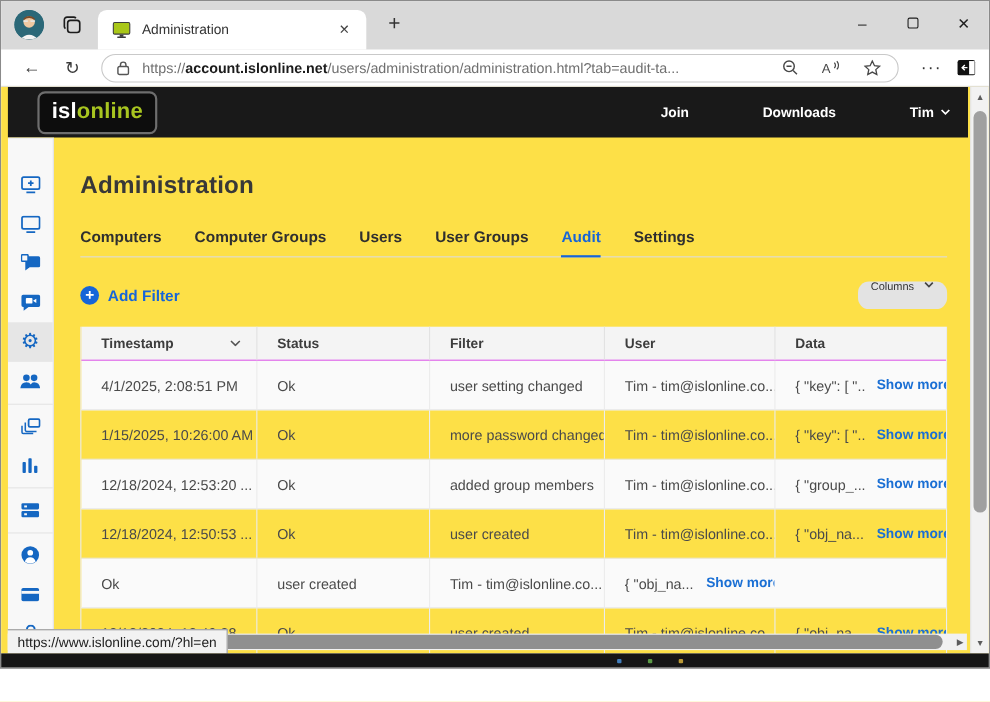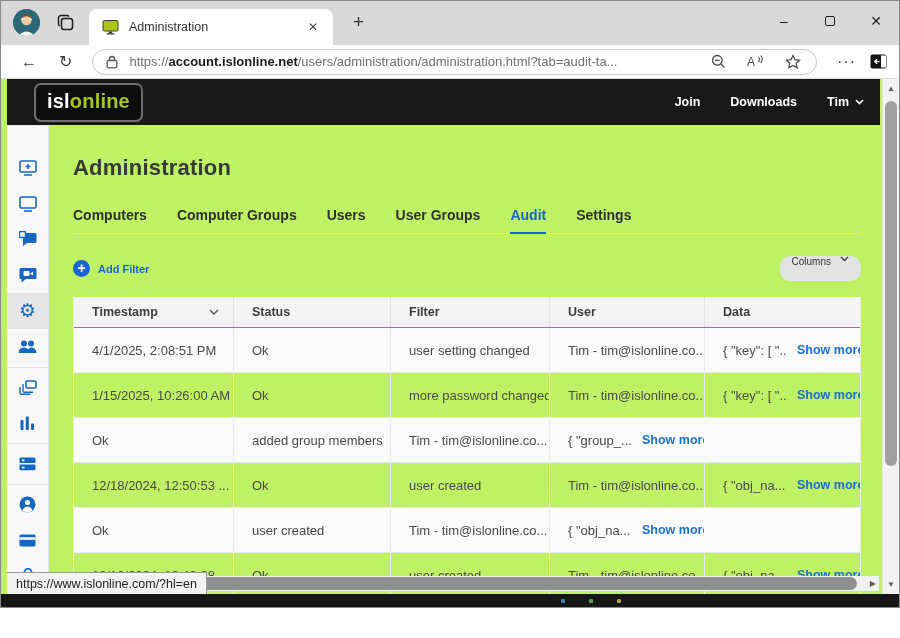--- a/index.html
+++ b/index.html
@@ -21,49 +21,49 @@
   
   .toolbar { height:34px; background:#fff; border-bottom:1px solid #dcdcdc; display:flex; align-items:center; padding:0 12px; gap:6px; flex:0 0 auto; }
   .navbtn { font-size:16px; color:#3c3c3c; padding:0 8px; cursor:pointer; }
   .addressbar { flex:1; height:26px; border:1px solid #c9c9c9; border-radius:14px; display:flex; align-items:center; padding:0 10px 0 13px; gap:11px; margin:0 6px; }
   .url { flex:1; font-size:13px; color:#6f6f6f; white-space:nowrap; overflow:hidden; }
   .url b { color:#1b1b1b; font-weight:700; }
   .pill-icon { color:#474747; display:flex; align-items:center; padding:0 5px; cursor:pointer; }
   .dots { font-size:16px; color:#333; letter-spacing:1px; padding:0 8px; cursor:pointer; }
 
   
-  .page { flex:1 1 auto; position:relative; background:#bef264; min-height:0; }
+  .page { flex:1 1 auto; position:relative; background:#fde047; min-height:0; }
   .page-inner { position:absolute; left:6px; right:19px; top:0; bottom:0; display:flex; flex-direction:column; overflow:hidden; }
 
   .topbar { height:46px; background:#191919; display:flex; align-items:center; flex:0 0 auto; }
   .logo-box { margin-left:27px; background:#0d0d0d; border:2px solid #6e6e6e; border-radius:7px; padding:5px 11px 7px 11px; font-size:20px; font-weight:700; letter-spacing:.2px; cursor:pointer; }
   .logo-box .isl { color:#fff; } .logo-box .onl { color:#a8c520; }
   .topnav { margin-left:auto; display:flex; align-items:center; gap:30px; margin-right:16px; }
-  .topnav .navlink { color:#fff; font-size:12.5px; font-weight:700; cursor:pointer; display:flex; align-items:center; gap:6px; }
+  .topnav .navlink { color:#fff; font-size:12.5px; font-weight:700; cursor:pointer; display:flex; align-items:center; gap:6px;margin-left:37px; }
 
   .page-body { flex:1; display:flex; min-height:0; overflow:hidden; }
 
   
   .sidebar { width:42px; background:#f8f8f8; border-right:1px solid #e3e3e3; border-top:1px solid #e8e8e8; padding-top:24px; display:flex; flex-direction:column; align-items:stretch; flex:0 0 auto; }
   .side-item { height:38px; display:flex; align-items:center; justify-content:center; color:#1567c2; cursor:pointer; }
   .side-item.selected { background:#e6e6e6; }
   .side-div { height:1px; background:#e4e4e4; margin:2px 0; }
   .gear-glyph { font-size:19px; line-height:1; color:#1567c2; }
 
   
   .main { flex:1; padding:30px 0 0 24px; min-width:0; position:relative; }
   .page-title { font-size:22px; font-weight:700; color:#383838; letter-spacing:.2px; }
   .tabs { margin-top:26px; width:788px; display:flex; gap:30px; border-bottom:1px solid #dcdcdc; }
   .ptab { font-size:14px; font-weight:700; color:#2f2f2f; padding-bottom:9px; cursor:pointer; }
   .ptab.active { color:#1665d8; border-bottom:2px solid #1665d8; margin-bottom:-1px; }
 
   .filter-row { margin-top:22px; width:788px; display:flex; align-items:center; }
   .add-filter { display:flex; align-items:center; gap:8px; cursor:pointer; }
   .plus-circle { width:17px; height:17px; border-radius:50%; background:#1665d8; color:#fff; font-size:14px; font-weight:700; display:flex; align-items:center; justify-content:center; line-height:1; padding-bottom:1px; }
-  .add-filter-label { font-size:11px; font-weight:700; color:#1665d8; }
+  .add-filter-label { font-size:14px; font-weight:700; color:#1665d8; }
   .columns-btn { margin-left:auto; height:25px; background:#e3e3e3; border:none; border-radius:10px; padding:0 12px; font-size:10px; color:#333; display:flex; gap:9px; cursor:pointer; font-family:inherit; }
 
   
   .audit-table { margin-top:16px; width:788px; border-left:1px solid #ececec; border-right:1px solid #ececec; }
   .t-head, .t-row { display:grid; grid-template-columns:159px 157px 159px 155px 1fr; }
   .t-head { background:#f4f4f4; height:31px; border-bottom:1px solid #d946ef; }
   .t-head .cell { font-size:12.5px; font-weight:700; color:#3d3d3d; display:flex; align-items:center; padding-left:18px; }
   .t-head .cell + .cell { border-left:1px solid #e2e2e2; }
   .th-sort { display:flex; align-items:center; justify-content:space-between; padding-right:14px; }
   .t-row { height:45px; border-bottom:1px solid #e8e8e8; }
@@ -332,20 +332,21 @@
               <div class="cell">1/15/2025, 10:26:00 AM</div>
               <div class="cell">Ok</div>
               <div class="cell">more password changed</div>
               <div class="cell">Tim - tim@islonline.co...</div>
               <div class="cell cell-data">
                   <span class="json-snippet">{ "key": [ "...</span>
                   <span class="show-more">Show more</span>
                 </div>
             </div>
             <div class="t-row">
+              <div class="cell">12/18/2024, 12:53:20 ...</div>
               <div class="cell">Ok</div>
               <div class="cell">added group members</div>
               <div class="cell">Tim - tim@islonline.co...</div>
               <div class="cell cell-data">
                   <span class="json-snippet">{ "group_...</span>
                   <span class="show-more">Show more</span>
                 </div>
             </div>
             <div class="t-row">
               <div class="cell">12/18/2024, 12:50:53 ...</div>

